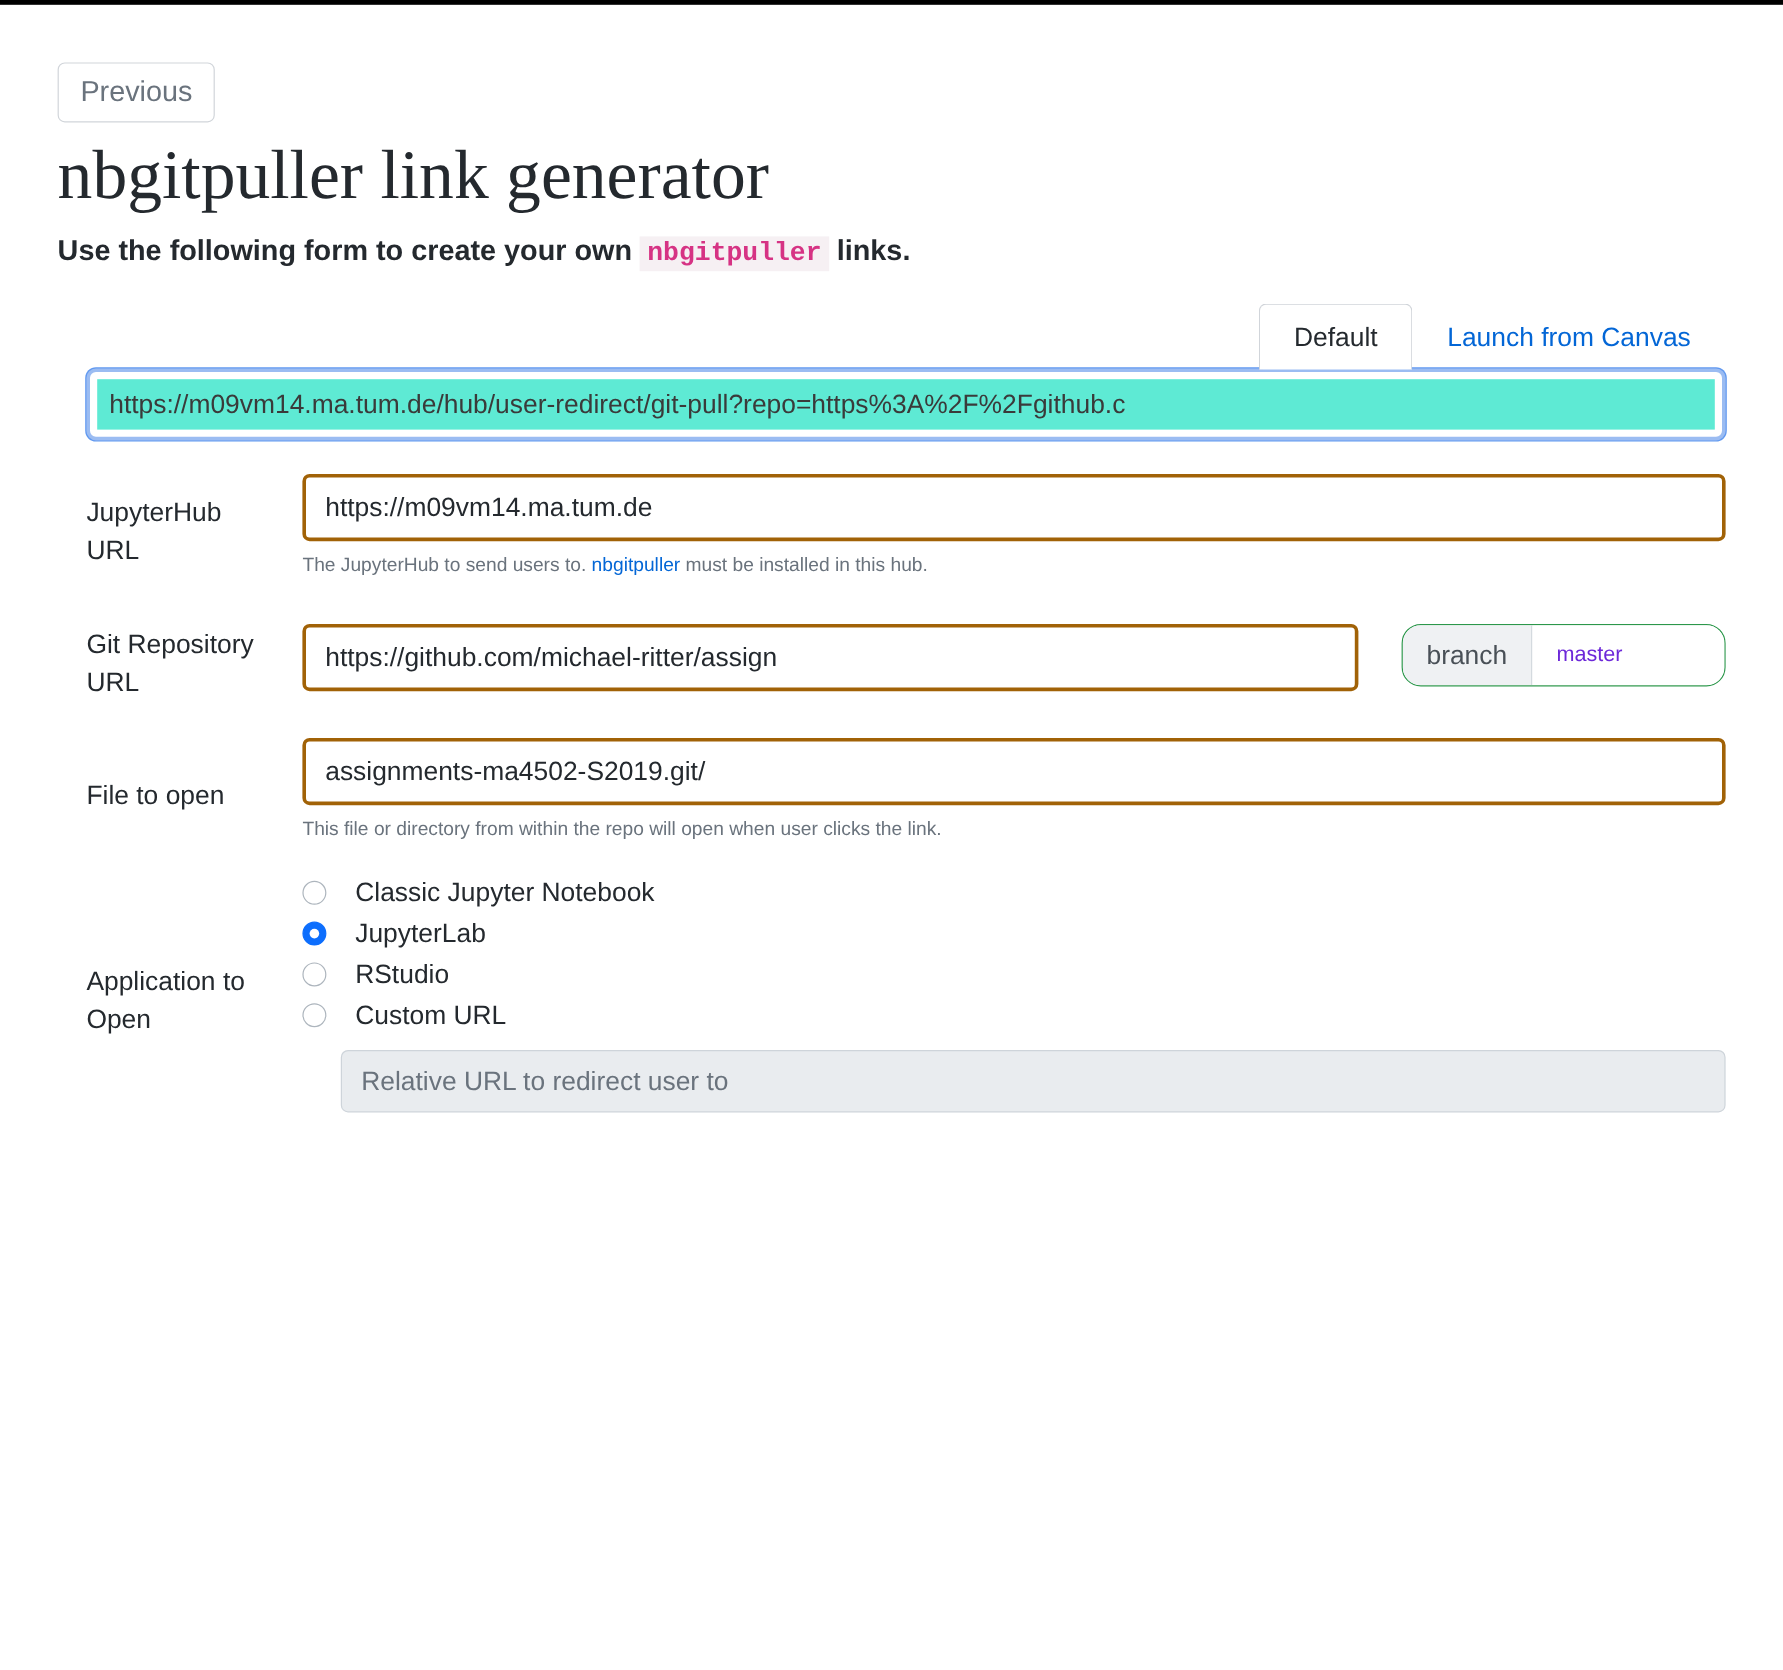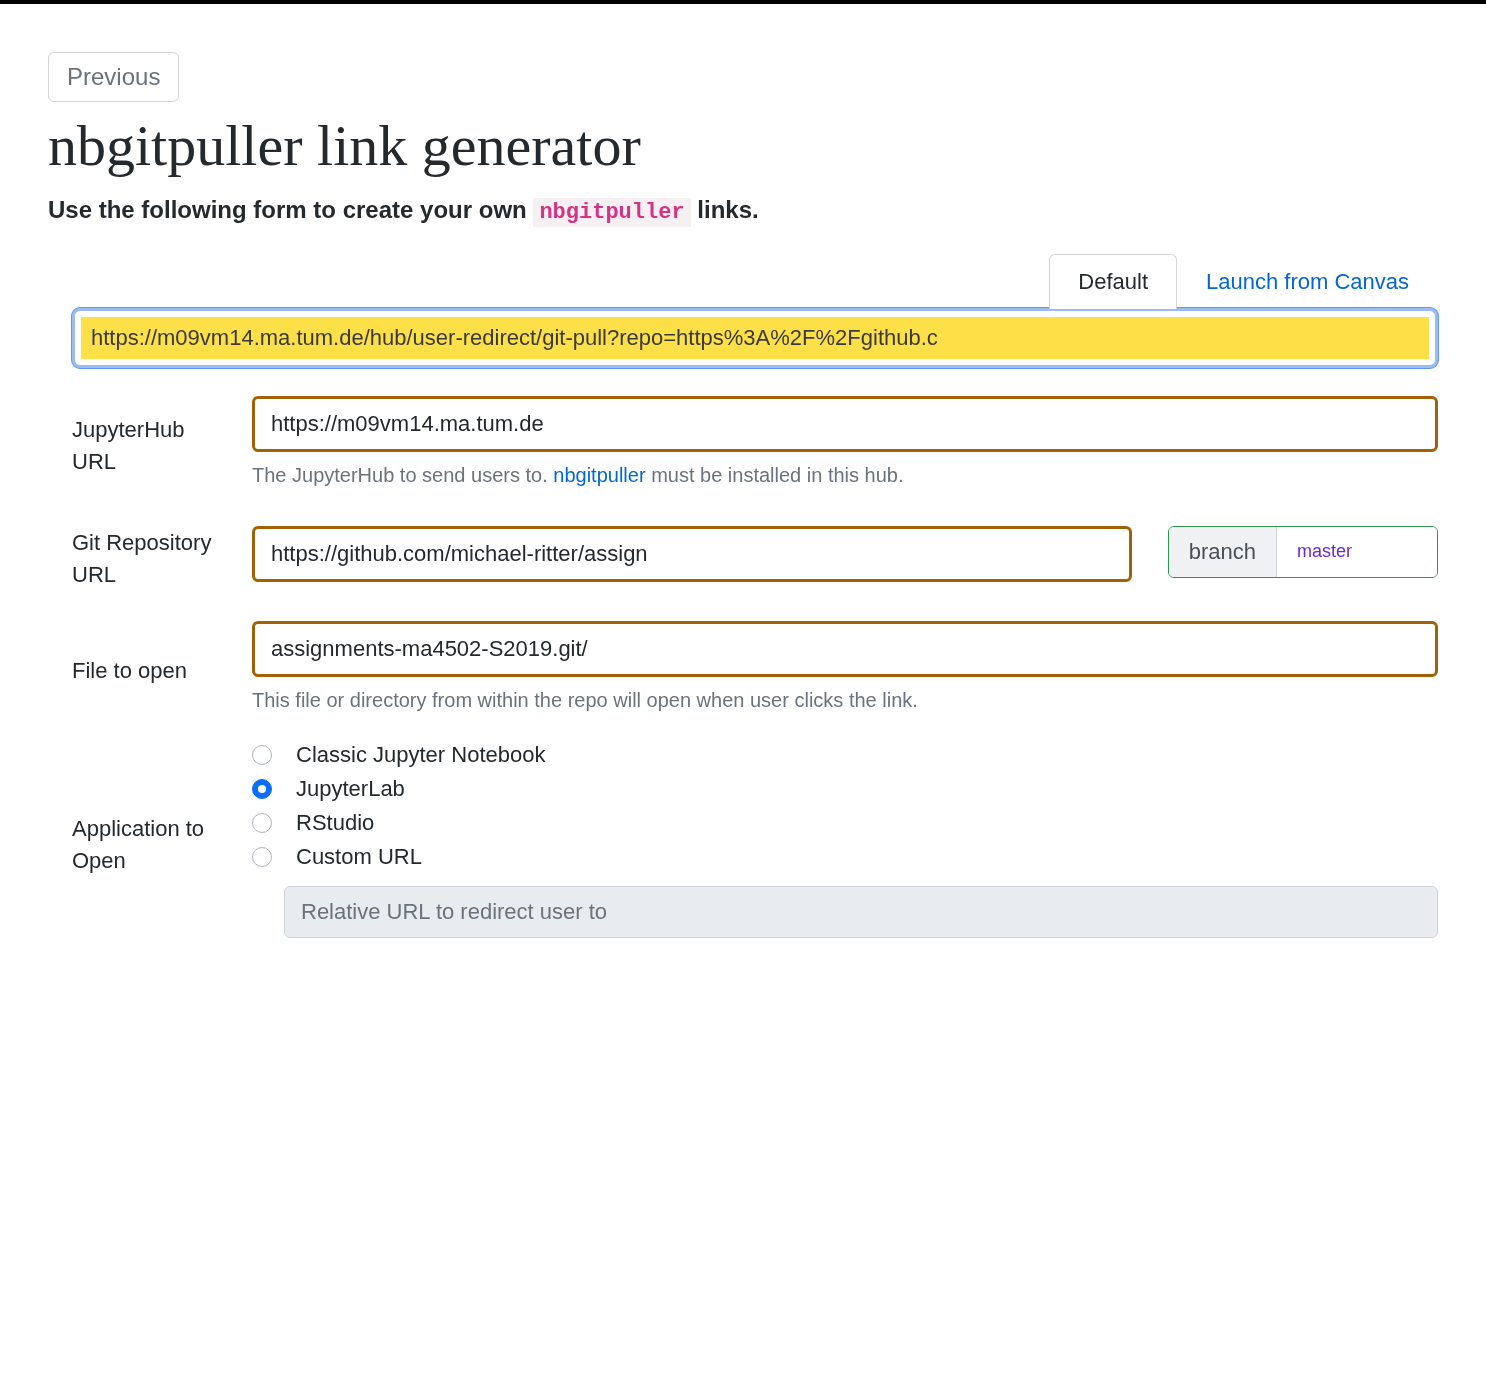--- a/index.html
+++ b/index.html
@@ -81,21 +81,21 @@
       margin-left: 24px;
       margin-right: 0;
       border: 3px solid #9bbcf2;
       border-radius: 8px;
       padding: 6px;
       background: #fff;
       margin-bottom: 28px;
       box-shadow: 0 0 0 1px #6199f0;
     }
     .generated-url {
-      background: #fde047;
+      background: #5eead4;
       font-size: 22px;
       font-family: -apple-system, BlinkMacSystemFont, sans-serif;
       color: #3a3a3a;
       padding: 8px 10px;
       white-space: nowrap;
       overflow: hidden;
       user-select: all;
     }
     .form-row {
       display: flex;
@@ -122,40 +122,40 @@
       padding: 12px 16px;
       font-size: 22px;
       color: #24292e;
       font-family: inherit;
       outline: none;
     }
     .text-input::placeholder {
       color: #6a737d;
     }
     .helper-text {
-      font-size: 20px;
+      font-size: 16px;
       color: #6a737d;
       margin-top: 12px;
     }
     .helper-text a {
       color: #0366d6;
       text-decoration: none;
     }
     .repo-row {
       display: flex;
       gap: 36px;
       align-items: flex-start;
     }
     .repo-url-input {
       flex: 1;
     }
     .branch-group {
       display: flex;
       border: 1px solid #2c974b;
-      border-radius: 6px;
+      border-radius: 16px;
       overflow: hidden;
     }
     .branch-label {
       background: #eff1f3;
       border-right: 1px solid #ced4da;
       padding: 12px 20px;
       font-size: 22px;
       color: #495057;
     }
     .branch-input {

